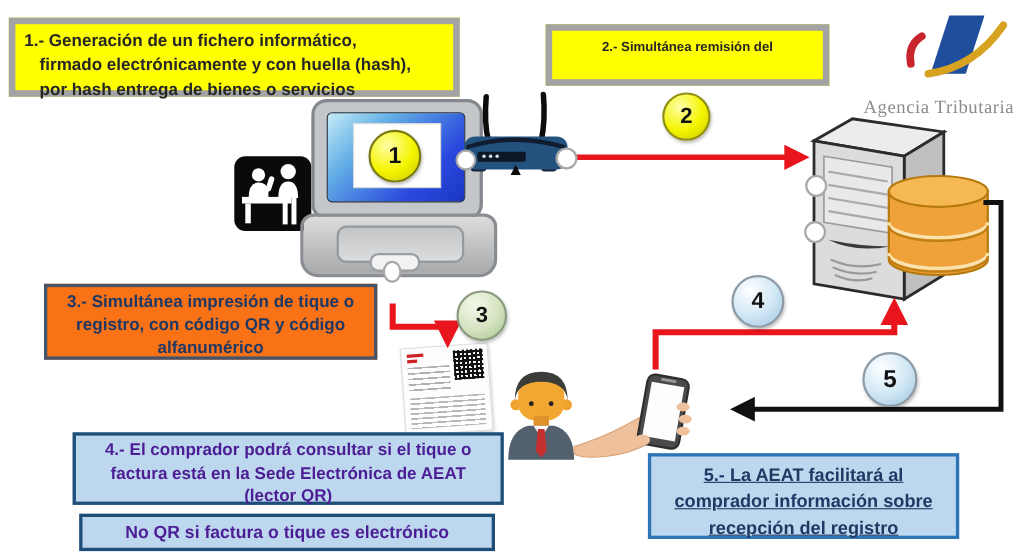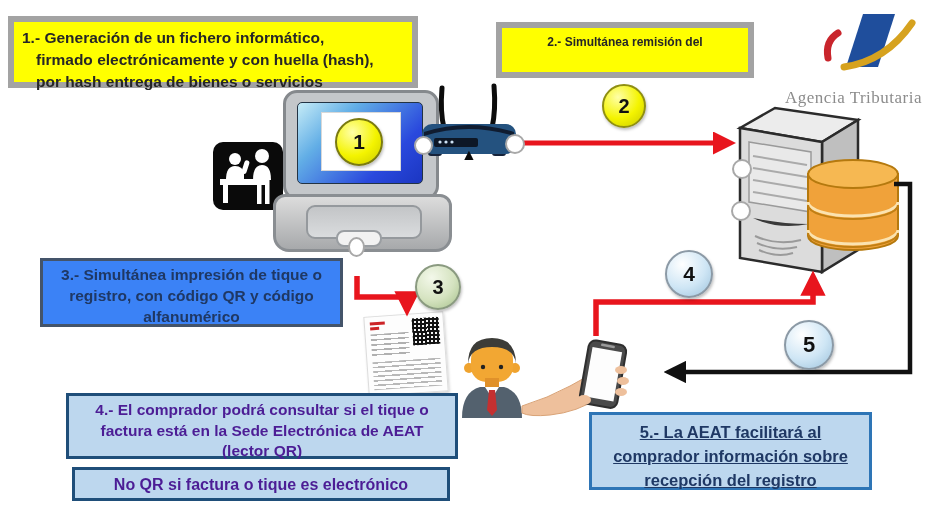--- a/index.html
+++ b/index.html
@@ -4,21 +4,21 @@
 <style>
   html,body{margin:0;padding:0;background:#fff;}
   #canvas{position:relative;width:930px;height:508px;background:#fff;overflow:hidden;
           font-family:"Liberation Sans",sans-serif;}
   .abs{position:absolute;}
 
   
   .box{position:absolute;box-sizing:border-box;font-weight:bold;text-align:center;}
   .box .ln{display:block;}
   .box-yellow{background:#ffff00;border:6px solid #a3a3a3;color:#262626;}
-  .box-green {background:#3b82f6;border:3px solid #44546a;color:#1f3864;}
+  .box-green {background:#f97316;border:3px solid #44546a;color:#1f3864;}
   .box-blue  {background:#bdd7ee;border:3px solid #1f4e79;color:#4c1d95;}
   .box-blue5 {background:#bdd7ee;border:3px solid #2e75b6;color:#1f3864;text-decoration:underline;}
 
   #box-step1{left:8px;top:16px;width:410px;height:72px;font-size:15.5px;line-height:1.42;
              text-align:left;padding:5px 8px;}
   #box-step1 .ln + .ln{padding-left:14px;}
   #box-step2{left:496px;top:22px;width:258px;height:56px;font-size:12px;line-height:1.55;
              padding-top:5px;}
   #box-step3{left:40px;top:258px;width:303px;height:69px;font-size:15.5px;line-height:1.37;
              padding-top:3px;}

